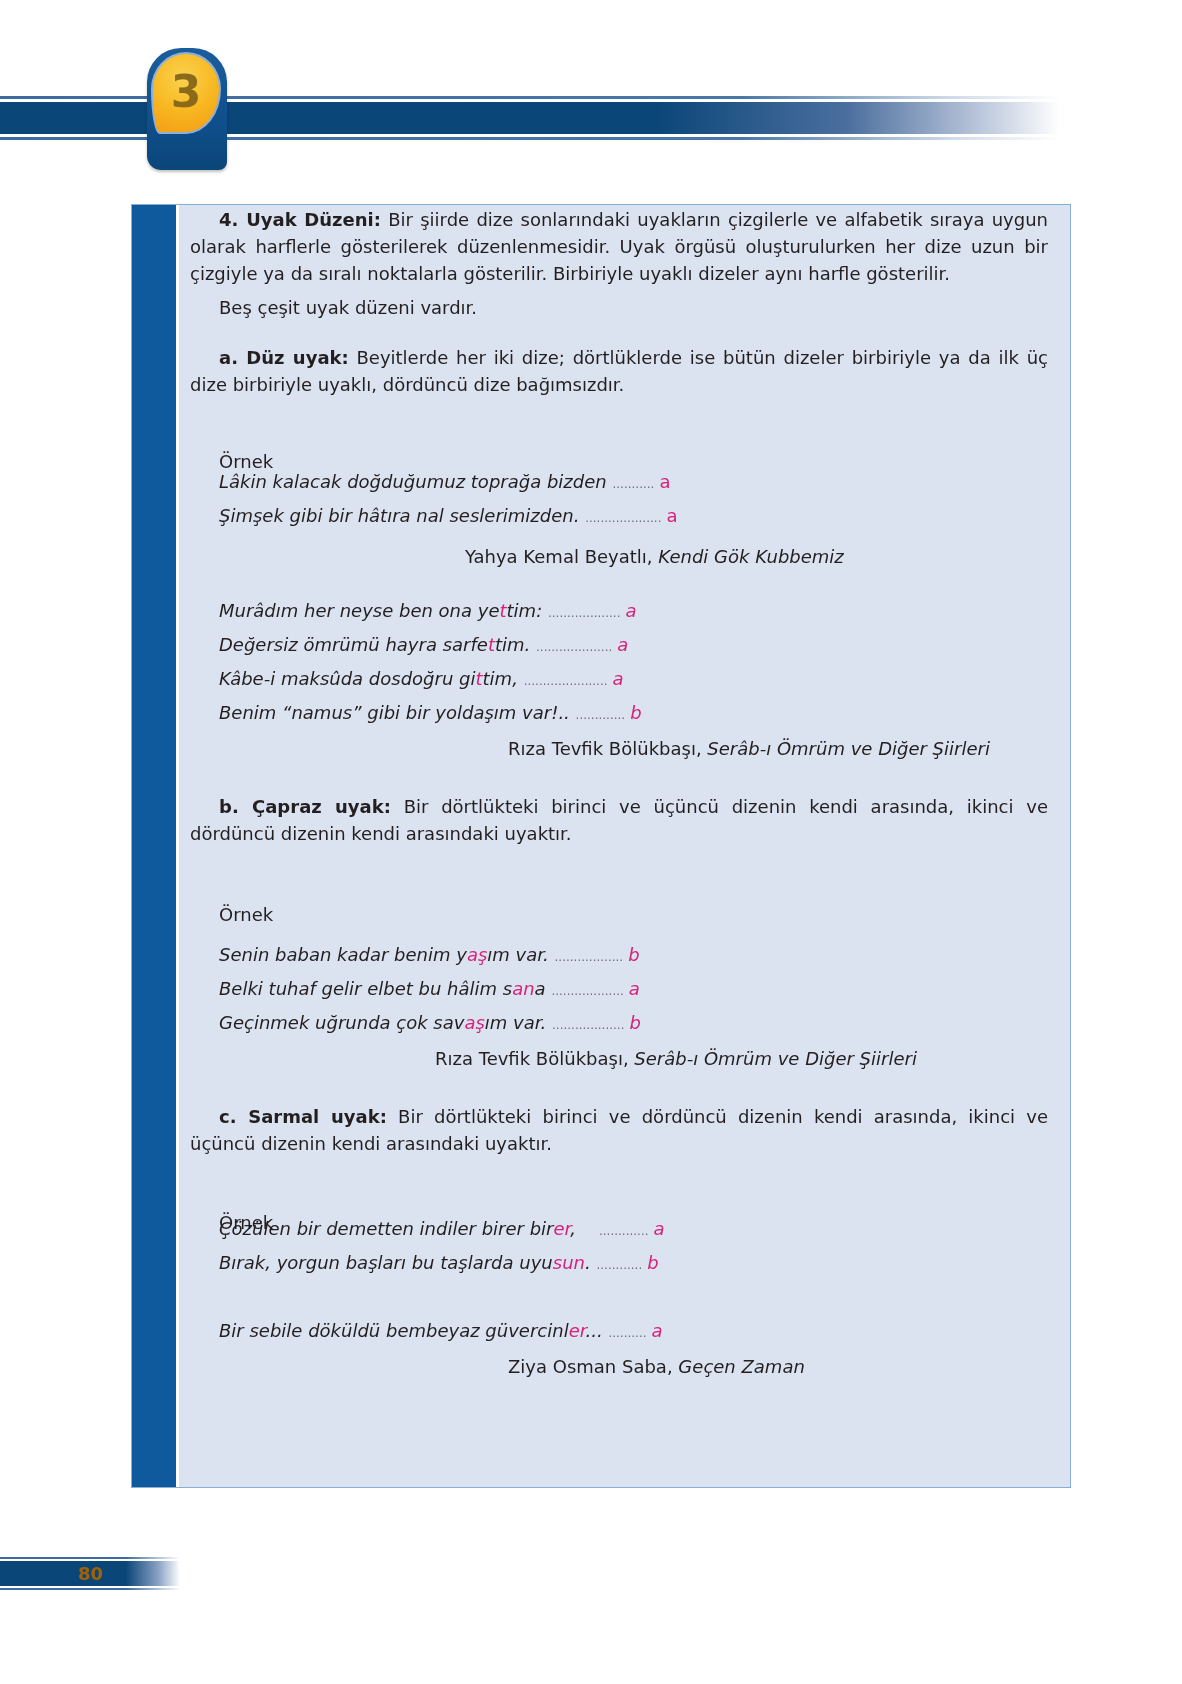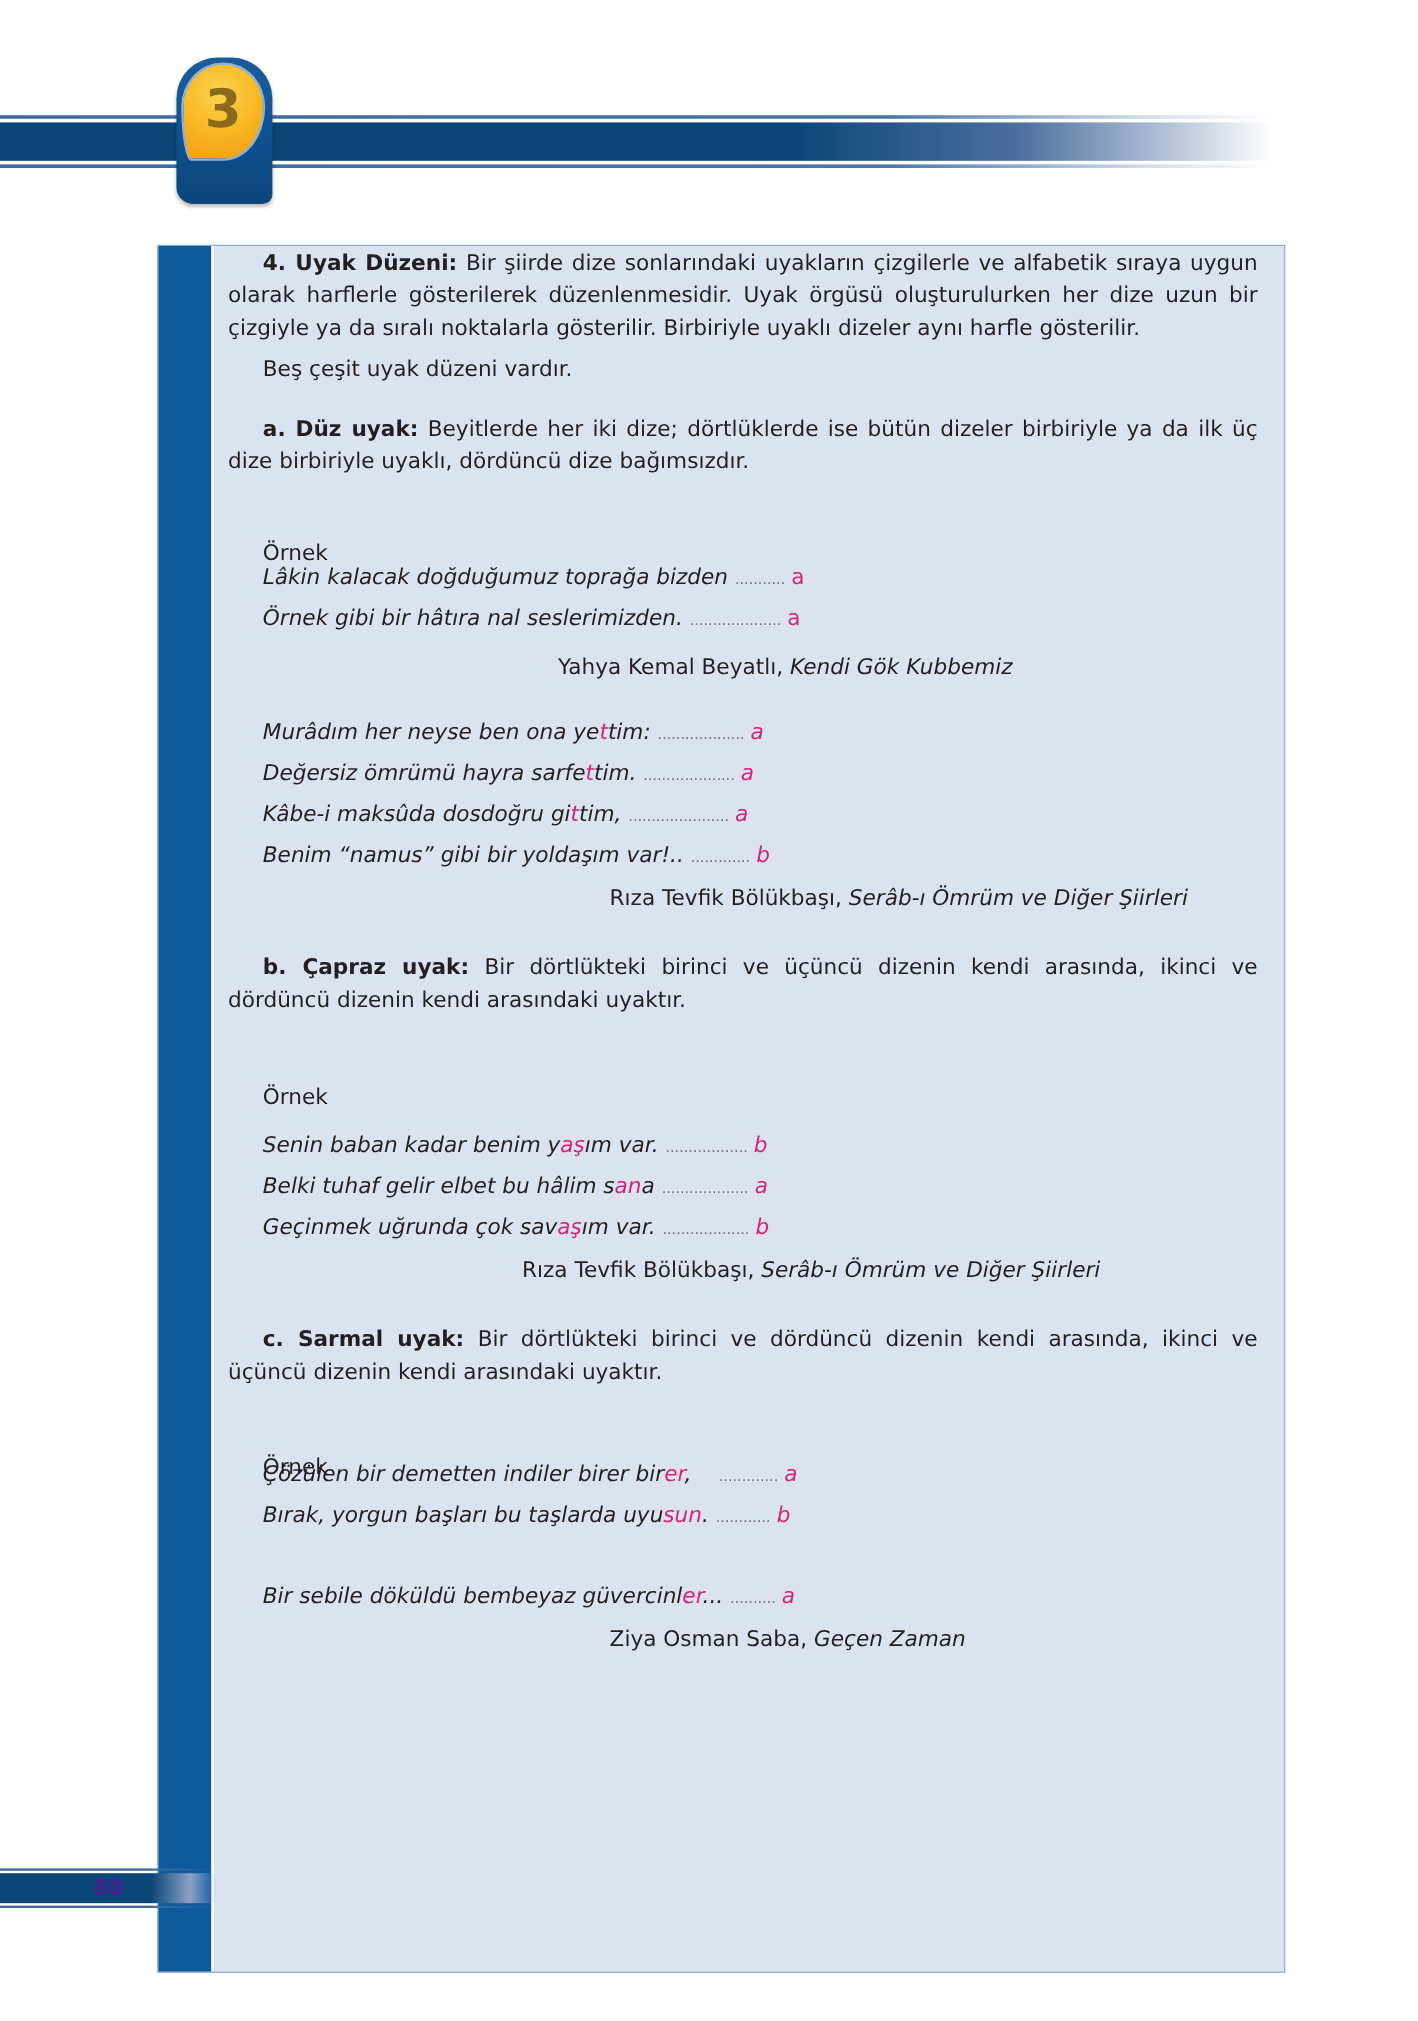--- a/index.html
+++ b/index.html
@@ -21,21 +21,21 @@
     background: linear-gradient(180deg, #1b5d9c 0%, #0f4f8c 60%, #0b4679 100%);
     border-radius: 34px 34px 8px 14px; box-shadow: 0 2px 3px rgba(0,0,0,0.25); }
   .chapter-drop { position: absolute; left: 4px; top: 4px; width: 70px; height: 82px;
     background: radial-gradient(circle at 45% 30%, #fbd24f 0%, #f8b822 50%, #f29a12 100%);
     border: 2px solid #8fb0d6; border-radius: 50% 50% 50% 12% / 45% 45% 55% 55%;
     display: flex; align-items: center; justify-content: center; box-sizing: border-box; }
   .chapter-num { font-family: "DejaVu Sans", sans-serif; font-weight: bold; font-size: 44px;
     color: #8a6a1b; margin-top: -4px; }
 
   
-  .content-box { position: absolute; left: 131px; top: 204px; width: 940px; height: 1440px;
+  .content-box { position: absolute; left: 131px; top: 204px; width: 940px; height: 1284px;
     background: #dce3f0; border: 1px solid #8aaed3; box-sizing: border-box; }
   .side-stripe { position: absolute; left: 0; top: 0; width: 44px; height: 100%;
     background: #0e5a9d; border-right: 3px solid #ffffff; }
   .text-area { position: absolute; left: 58px; right: 22px; top: 0; bottom: 0;
     font-size: 18px; line-height: 27px; }
   p { margin: 0; }
   .para { position: absolute; left: 0; right: 0; text-align: justify; }
   .indent { text-indent: 29px; }
   .para b { font-weight: bold; }
   .ornek, .verse, .source { position: absolute; white-space: nowrap; }
@@ -48,21 +48,21 @@
 
   
   .footer-band { position: absolute; left: 0; top: 1557px; width: 180px; height: 34px; }
   .footer-band .line-top { position: absolute; left: 0; top: 0; width: 100%; height: 2px;
     background: linear-gradient(90deg, #3e6b9f 0%, #3e6b9f 70%, rgba(255,255,255,0) 100%); }
   .footer-band .bar { position: absolute; left: 0; top: 4px; width: 100%; height: 25px;
     background: linear-gradient(90deg, #0b4679 0%, #0b4679 70%, #8aa2c5 88%, rgba(255,255,255,0) 100%); }
   .footer-band .line-bot { position: absolute; left: 0; top: 31px; width: 100%; height: 2px;
     background: linear-gradient(90deg, #3e6b9f 0%, #3e6b9f 70%, rgba(255,255,255,0) 100%); }
   .page-number { position: absolute; left: 78px; top: 4px; font-weight: bold; font-size: 18px;
-    line-height: 25px; color: #4c1d95; }
+    line-height: 25px; color: #a16207; }
 </style>
 </head>
 <body>
 
 <div class="header-band">
   <div class="line-top"></div>
   <div class="bar"></div>
   <div class="line-bot"></div>
 </div>
 <div class="chapter-badge">
@@ -77,21 +77,21 @@
 
     <p class="para indent" style="top:1px;"><b>4. Uyak Düzeni:</b> <span>Bir şiirde dize sonlarındaki uyakların çizgilerle ve alfabetik sıraya uygun olarak harflerle gösterilerek düzenlenmesidir. Uyak örgüsü oluşturulurken her dize uzun bir çizgiyle ya da sıralı noktalarla gösterilir. Birbiriyle uyaklı dizeler aynı harfle gösterilir.</span></p>
 
     <p class="para indent" style="top:89px;">Beş çeşit uyak düzeni vardır.</p>
 
     <p class="para indent" style="top:139px;"><b>a. Düz uyak:</b> <span>Beyitlerde her iki dize; dörtlüklerde ise bütün dizeler birbiriyle ya da ilk üç dize birbiriyle uyaklı, dördüncü dize bağımsızdır.</span></p>
 
     <p class="ornek" style="top:215px;">Örnek</p>
 
     <p class="verse" style="top:263px;"><span>Lâkin kalacak doğduğumuz toprağa bizden</span><span class="rhyme"></span><span></span> <span class="dots">...........</span><span class="letter" style="font-style:normal">a</span></p>
-    <p class="verse" style="top:297px;"><span>Örnek gibi bir hâtıra nal seslerimizden.</span><span class="rhyme"></span><span></span> <span class="dots">....................</span><span class="letter" style="font-style:normal">a</span></p>
+    <p class="verse" style="top:297px;"><span>Şimşek gibi bir hâtıra nal seslerimizden.</span><span class="rhyme"></span><span></span> <span class="dots">....................</span><span class="letter" style="font-style:normal">a</span></p>
 
     <p class="source" style="top:338px; left:275px;"><span>Yahya Kemal Beyatlı,</span> <span class="italic">Kendi Gök Kubbemiz</span></p>
 
     <p class="verse" style="top:392px;"><span>Murâdım her neyse ben ona ye</span><span class="rhyme">t</span><span>tim:</span> <span class="dots">...................</span><span class="letter">a</span></p>
     <p class="verse" style="top:460px;"><span>Kâbe-i maksûda dosdoğru gi</span><span class="rhyme">t</span><span>tim,</span> <span class="dots">......................</span><span class="letter">a</span></p>
     <p class="verse" style="top:426px;"><span>Değersiz ömrümü hayra sarfe</span><span class="rhyme">t</span><span>tim.</span> <span class="dots">....................</span><span class="letter">a</span></p>
     <p class="verse" style="top:494px;"><span>Benim “namus” gibi bir yoldaşım var!..</span><span class="rhyme"></span><span></span> <span class="dots">.............</span><span class="letter">b</span></p>
 
     <p class="source" style="top:530px; left:318px;"><span>Rıza Tevfik Bölükbaşı,</span> <span class="italic">Serâb-ı Ömrüm ve Diğer Şiirleri</span></p>
 

